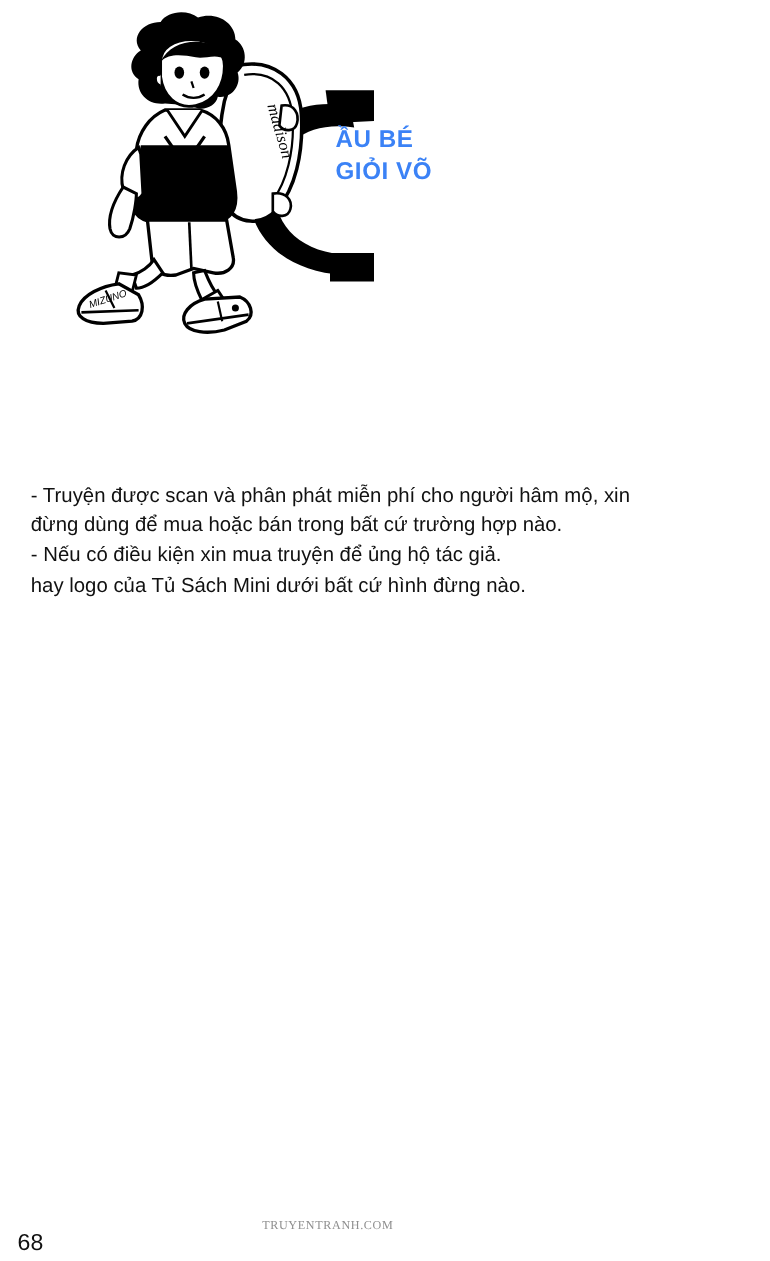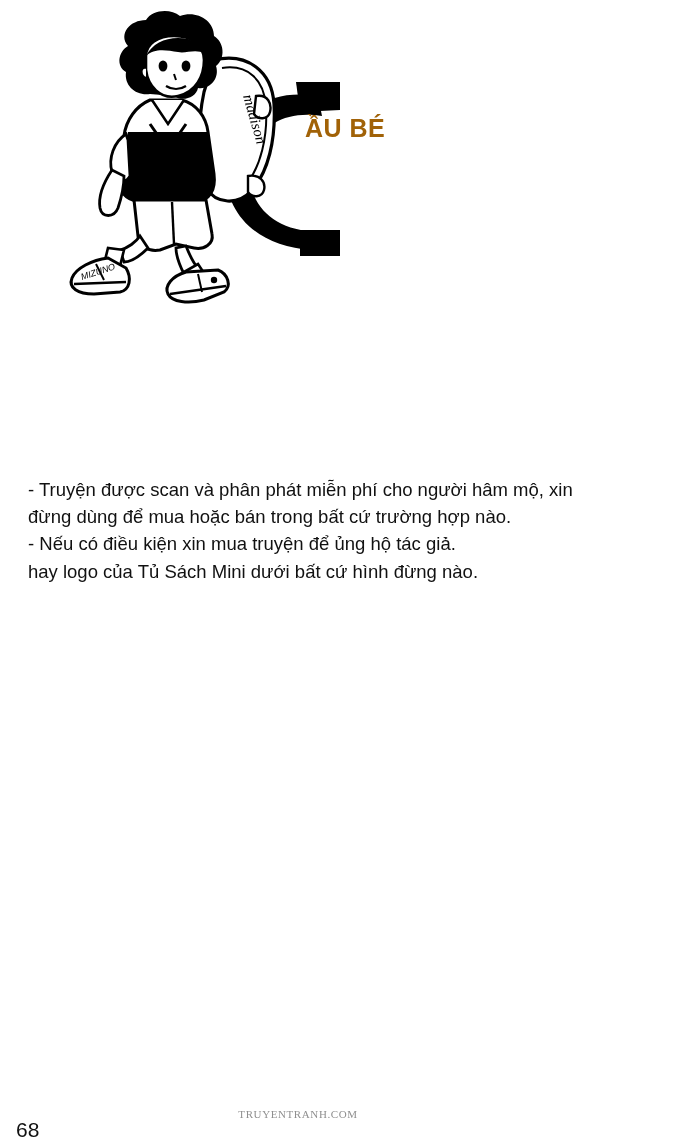--- a/index.html
+++ b/index.html
@@ -24,34 +24,34 @@
     width: 700px;
     height: 310px;
   }
 
   .title-block {
     position: absolute;
     left: 305px;
     top: 112px;
     width: 220px;
     font-weight: bold;
-    font-size: 25px;
+    font-size: 22px;
     line-height: 1.32;
     letter-spacing: 0.5px;
-    color: #a16207;
+    color: #3b82f6;
   }
   .title-line {
     white-space: nowrap;
   }
 
   
   .notice {
     position: absolute;
     left: 28px;
-    top: 476px;
+    top: 436px;
     width: 625px;
     font-size: 18.5px;
     line-height: 1.47;
     color: #111111;
   }
   .notice p {
     margin: 0 0 0 0;
   }
   .notice p + p {
     margin-top: 0px;
@@ -180,20 +180,21 @@
       <path d="M170 294 L 226 286" stroke="#000" stroke-width="2.4"></path>
       <path d="M198 274 L 202 292" stroke="#000" stroke-width="2"></path>
       <circle cx="214" cy="280" r="3.2" fill="#000"></circle>
     </g>
 
     <text x="82" y="280" fill="#000" font-family="'Liberation Sans',sans-serif" font-size="9" font-style="italic" transform="rotate(-18 82 280)">MIZUNO</text>
   </svg>
 
   <div class="title-block">
     <div class="title-line">ẦU BÉ</div>
+    <div class="title-line">GIỎI VÕ</div>
   </div>
 </div>
 
 <div class="notice">
   <p>- Truyện được scan và phân phát miễn phí cho người hâm mộ, xin</p>
   <p>đừng dùng để mua hoặc bán trong bất cứ trường hợp nào.</p>
   <p>- Nếu có điều kiện xin mua truyện để ủng hộ tác giả.</p>
   <p>hay logo của Tủ Sách Mini dưới bất cứ hình đừng nào.</p>
 </div>
 

